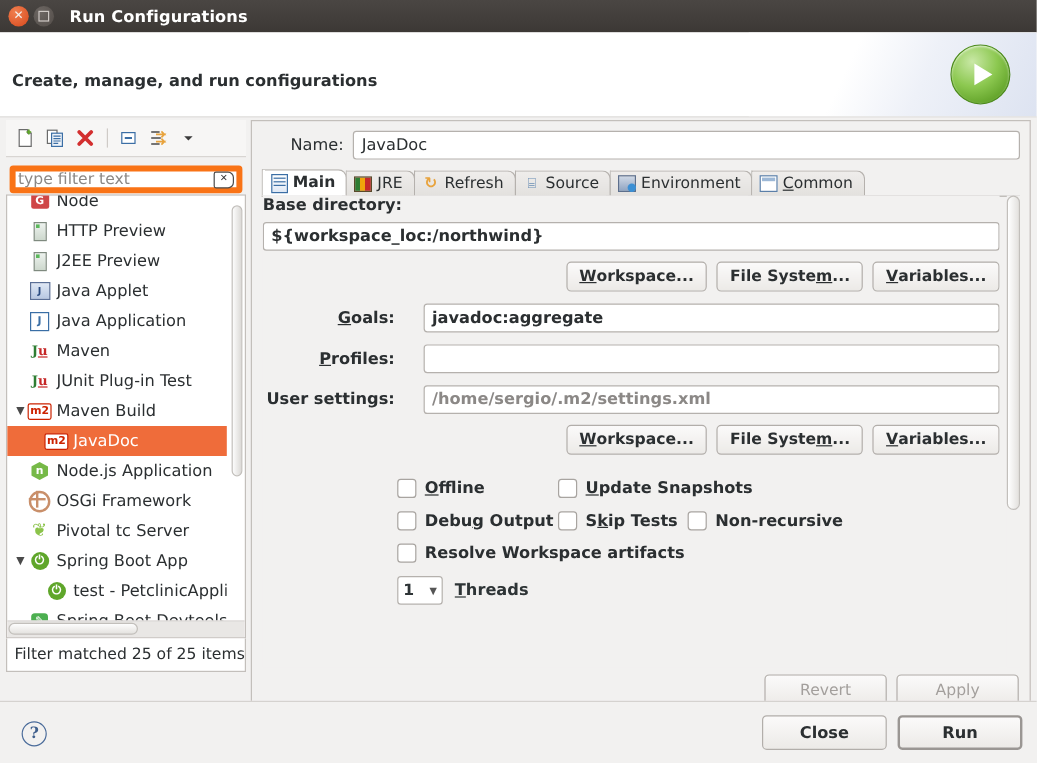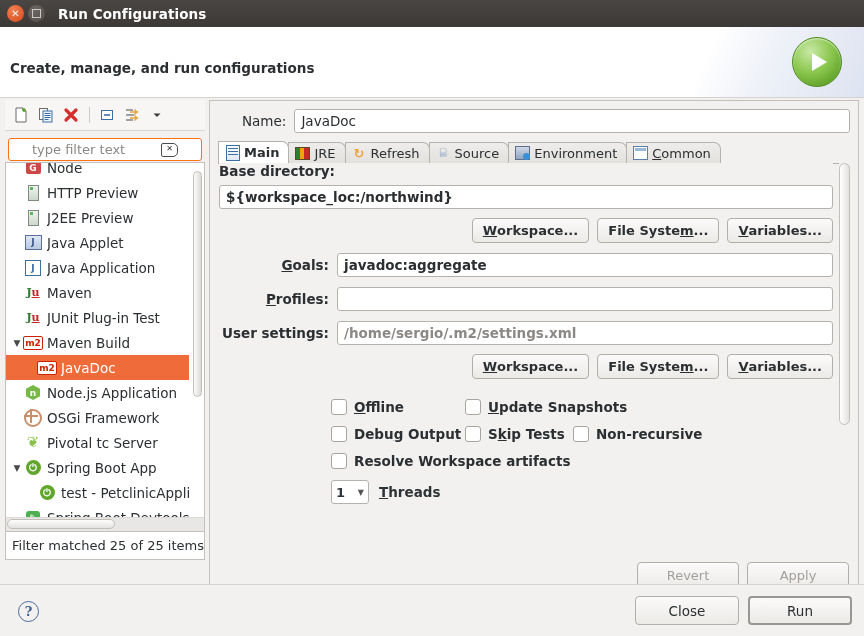--- a/index.html
+++ b/index.html
@@ -94,24 +94,24 @@
     display: flex; align-items: center; justify-content: center;
     margin-right: 1px;
     cursor: default;
   }
   .tbsep { width: 1px; height: 16px; background: #cfcbc7; margin: 0 5px; }
 
   .filterbox {
     margin: 7px 3px 4px 3px;
     height: 23px;
     background: #ffffff;
-    border: 1px solid #f97316;
+    border: 5px solid #f97316;
     border-radius: 3px;
     display: flex; align-items: center;
-    padding: 0 23px;
+    padding: 0 2px;
     box-sizing: border-box;
   }
   .filterbox .ph { flex: 1; color: #8b8886; font-size: 13px; }
   .filterbox .clr {
     width: 15px; height: 12px; border: 1.3px solid #4c4c4c;
     border-radius: 2px 5px 5px 2px;
     position: relative; background: #fff;
     display: flex; align-items: center; justify-content: center;
     font-size: 8px; color: #333;
   }
@@ -284,21 +284,21 @@
   }
   .btn.disabled { color: #a39f9c; }
   .btn.default { border: 2px solid #9a9693; }
   .u { text-decoration: underline; }
 
   .labeledrow {
     display: flex; align-items: center;
     margin-top: 10px;
   }
   .labeledrow .cap {
-    width: 110px; text-align: right; padding-right: 8px;
+    width: 110px; text-align: right; padding-right: 24px;
     font-size: 13.5px; color: #2b2f31; flex: none;
   }
   .labeledrow .txtin { flex: 1; }
   .txtin.ghost { color: #8b8886; }
 
   .checkgrid { margin-top: 14px; padding-left: 112px; }
   .crow { display: flex; align-items: center; height: 27px; }
   .cbx {
     width: 14px; height: 14px;
     border: 1px solid #a8a4a0;
@@ -352,21 +352,21 @@
   .helpicon {
     position: absolute; left: 18px; top: 16px;
     width: 19px; height: 19px; border-radius: 50%;
     border: 1.4px solid #4a6b9a; color: #3f5f8c;
     display: flex; align-items: center; justify-content: center;
     font-size: 13px; font-weight: bold;
     font-family: "DejaVu Serif", serif;
   }
   .footbtns {
     position: absolute; right: 12px; top: 11px;
-    display: flex; gap: 9px;
+    display: flex; gap: 9px; font-weight: bold;
   }
   .footbtns .btn { width: 104px; height: 29px; font-size: 13.5px; }
 </style>
 </head>
 <body>
 
 <div class="app">
 
   <div class="titlebar">
     <div class="winbtn close">

